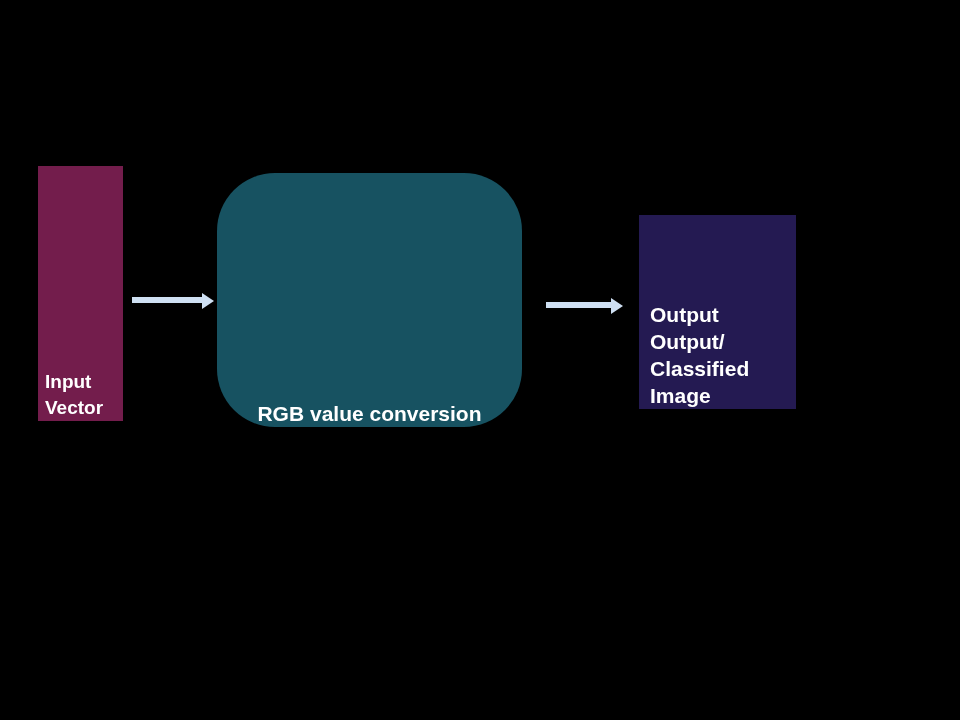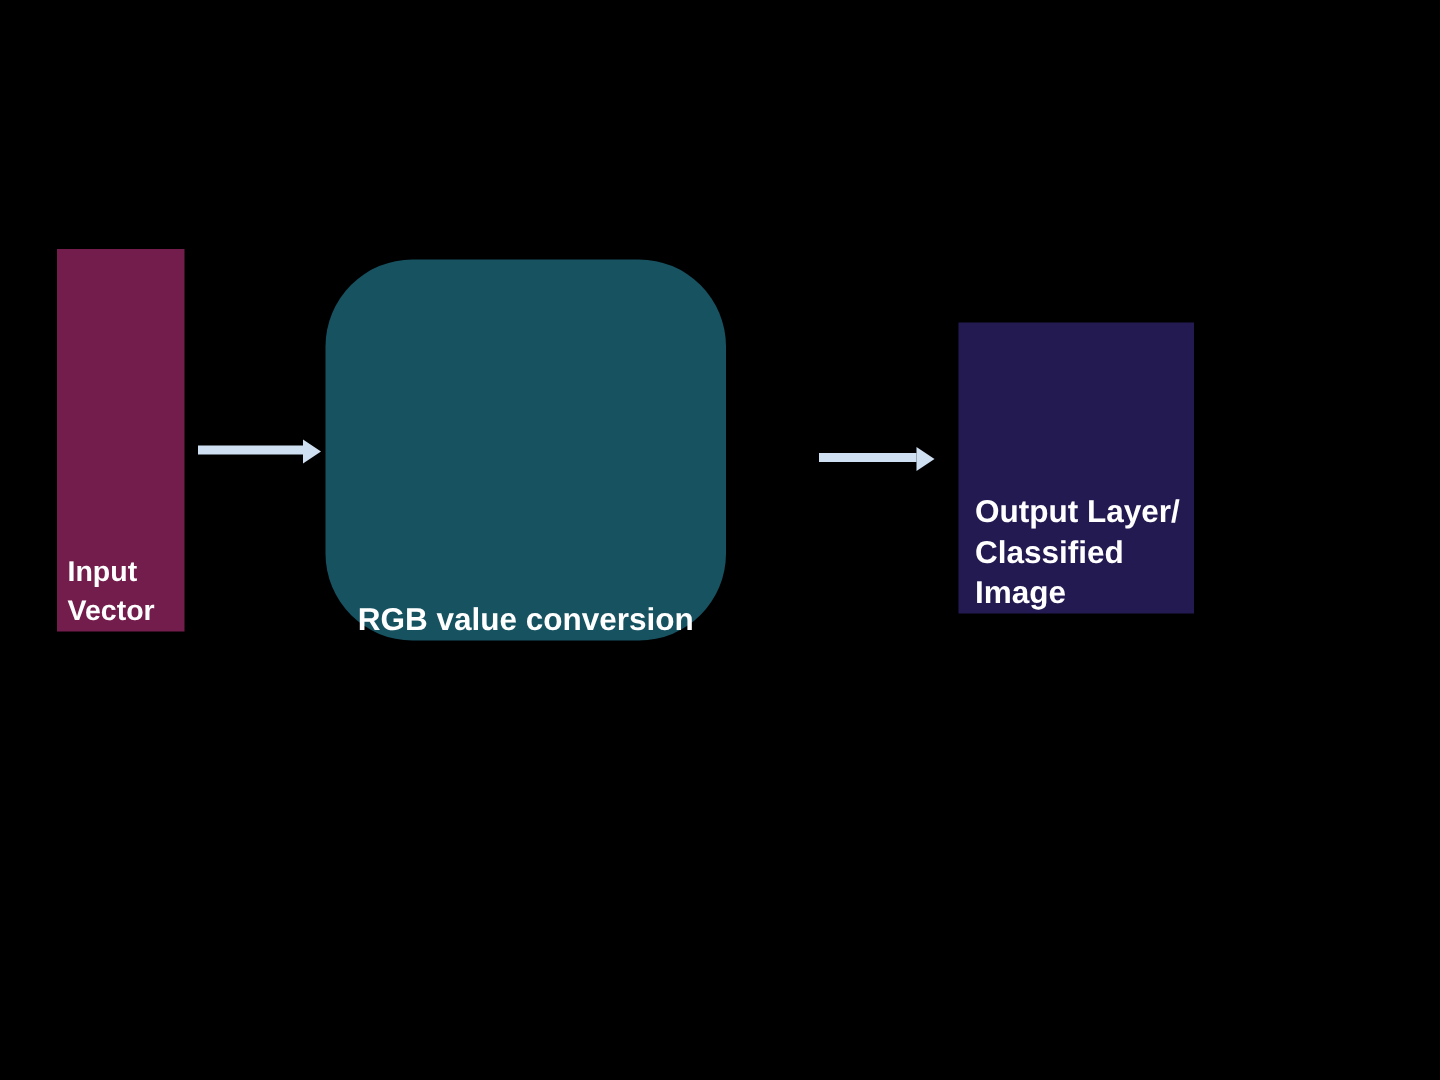--- a/index.html
+++ b/index.html
@@ -34,21 +34,21 @@
   }
   .node-input .label {
     font-size: 19px;
     line-height: 26px;
     text-align: left;
   }
   
   .node-process {
     left: 217px;
     top: 173px;
-    width: 267px;
+    width: 305px;
     height: 254px;
     border-radius: 58px;
     justify-content: center;
   }
   .node-process .label {
     font-size: 21px;
     line-height: 27px;
     text-align: center;
   }
   
@@ -106,18 +106,18 @@
   <div class="node node-process" style="background-color: rgb(23, 82, 97);">
     <div class="label" style="color: rgb(255, 255, 255);">RGB value conversion</div>
   </div>
 
   <div class="connector connector-2">
     <div class="shaft" style="background-color: rgb(207, 224, 243);"></div>
     <div class="head" style="border-left-color: rgb(207, 224, 243);"></div>
   </div>
 
   <div class="node node-output" style="background-color: rgb(36, 26, 82);">
-    <div class="label" style="color: rgb(255, 255, 255);">Output Layer/
+    <div class="label" style="color: rgb(255, 255, 255);">Output Output/
 Classified
 Image</div>
   </div>
 
 </div>
 
 </body></html>

